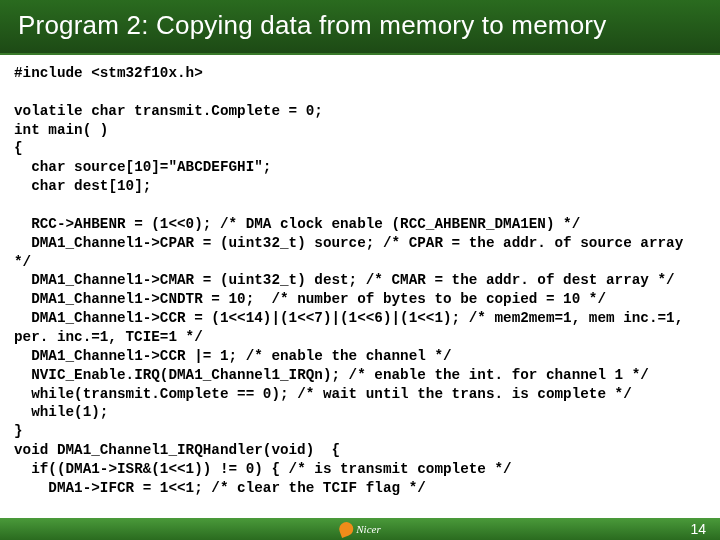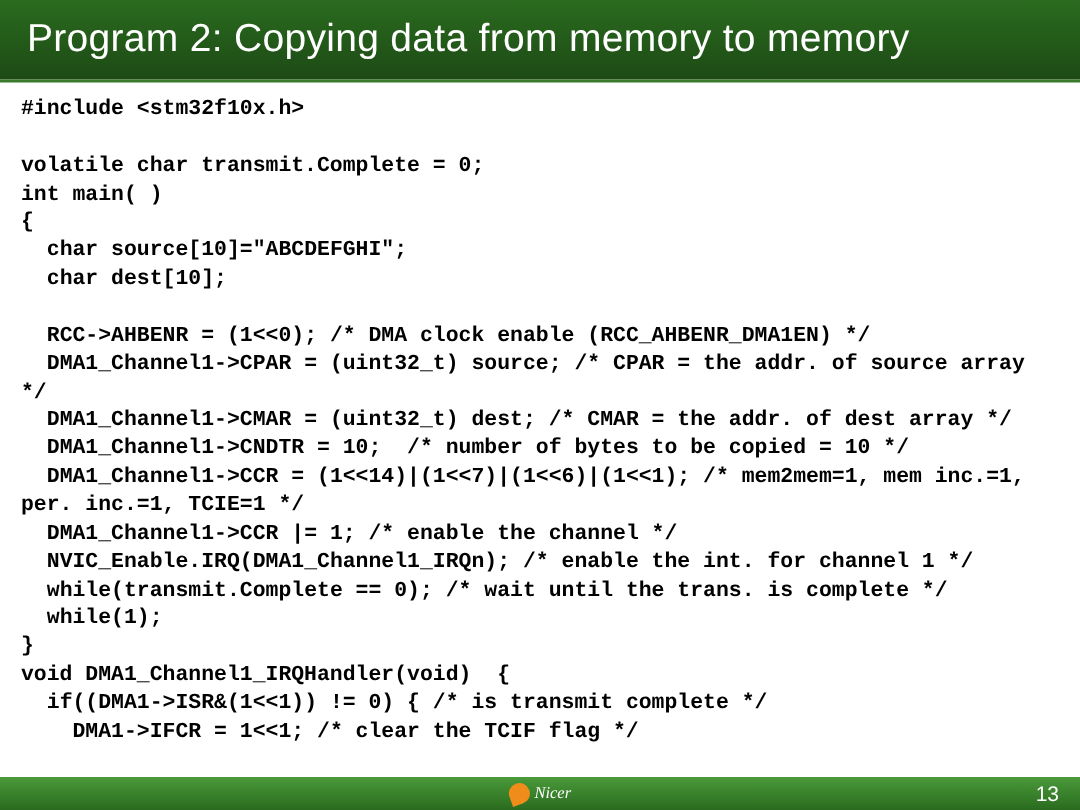--- a/index.html
+++ b/index.html
@@ -92,16 +92,16 @@
 }
 void DMA1_Channel1_IRQHandler(void)  {
   if((DMA1-&gt;ISR&amp;(1&lt;&lt;1)) != 0) { /* is transmit complete */
     DMA1-&gt;IFCR = 1&lt;&lt;1; /* clear the TCIF flag */</div>
 
   <div class="footer">
     <div class="logo">
       <span class="swoosh"></span>
       <span>Nicer</span>
     </div>
-    <div class="pagenum">13</div>
+    <div class="pagenum">14</div>
   </div>
 
 </div>
 
 </body></html>

